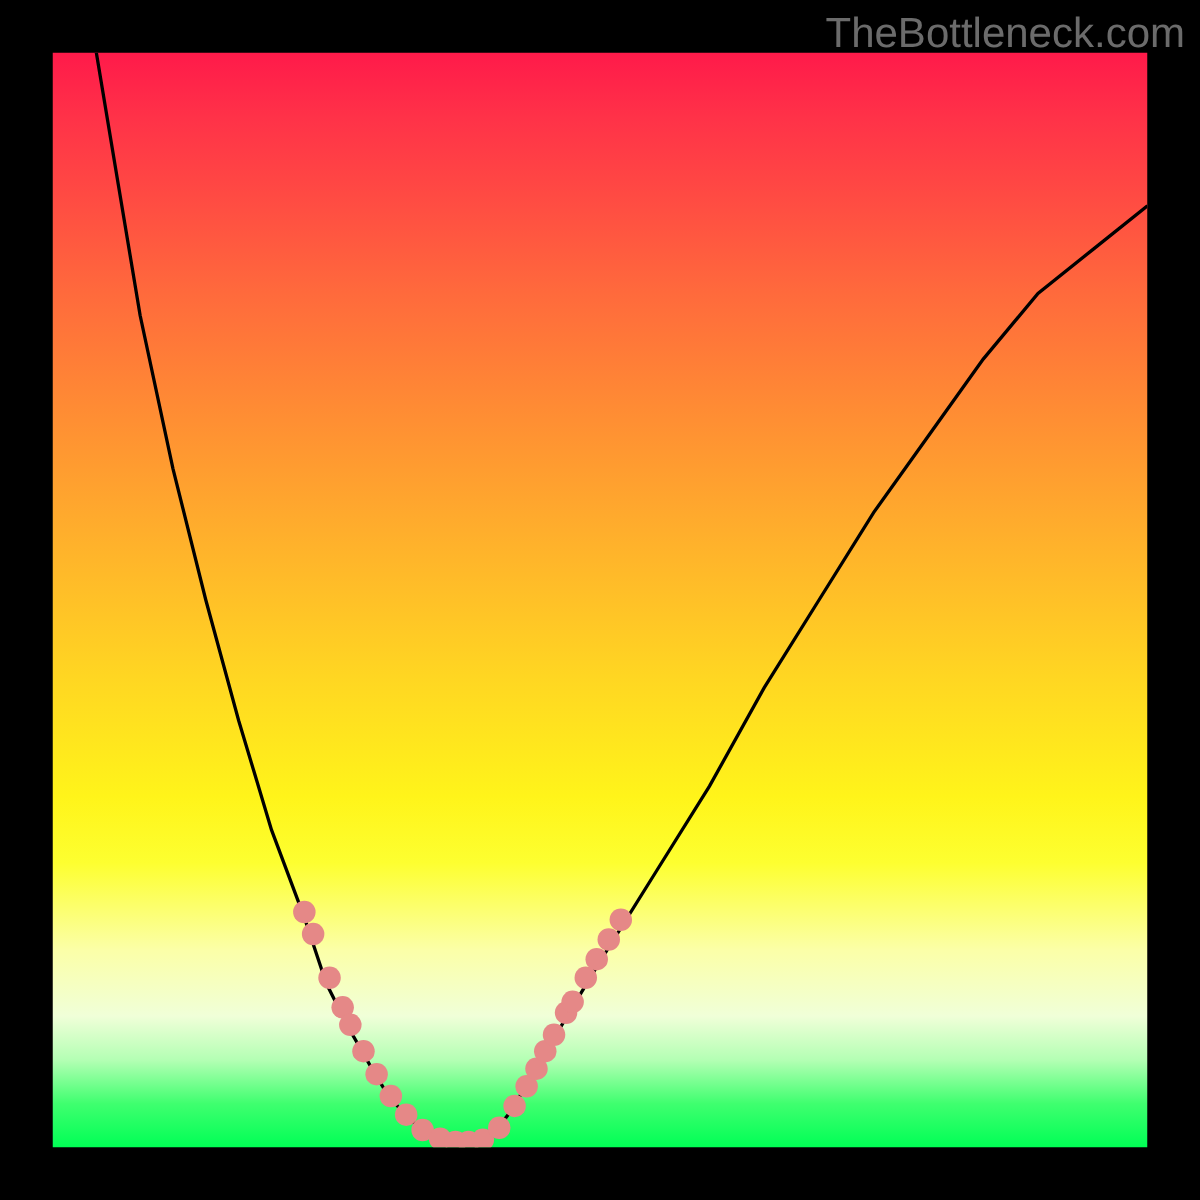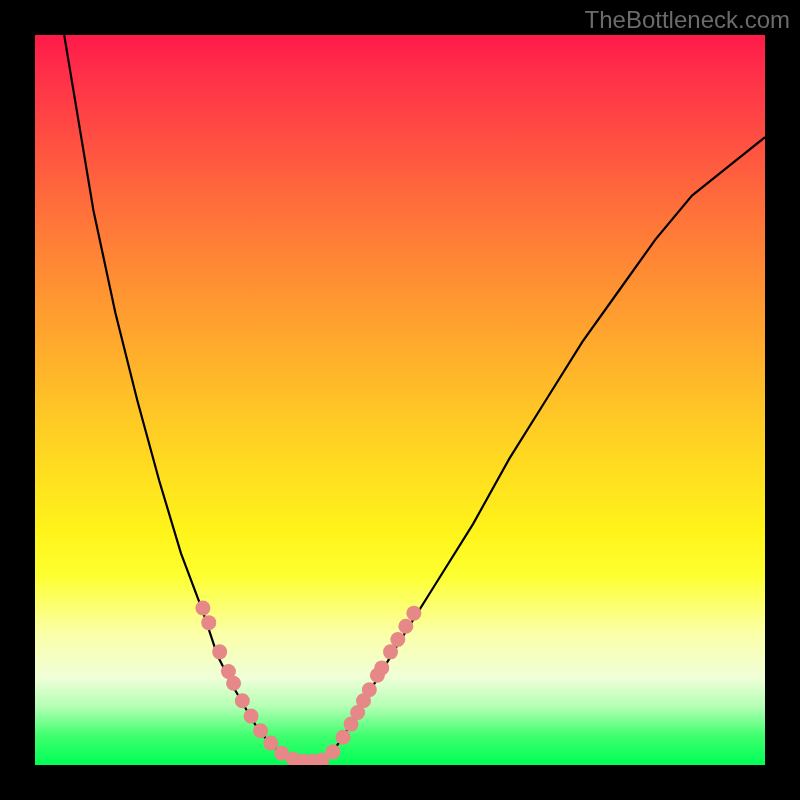--- a/index.html
+++ b/index.html
@@ -8,21 +8,21 @@
     width: 800px;
     height: 800px;
     background: #000;
     position: relative;
   }
   .watermark {
     position: absolute;
     top: 6px;
     right: 10px;
     font-family: Arial, sans-serif;
-    font-size: 24px;
+    font-size: 28px;
     color: #6b6b6b;
     font-weight: 400;
     z-index: 10;
   }
   .plot-area {
     position: absolute;
     top: 35px;
     left: 35px;
     width: 730px;
     height: 730px;

